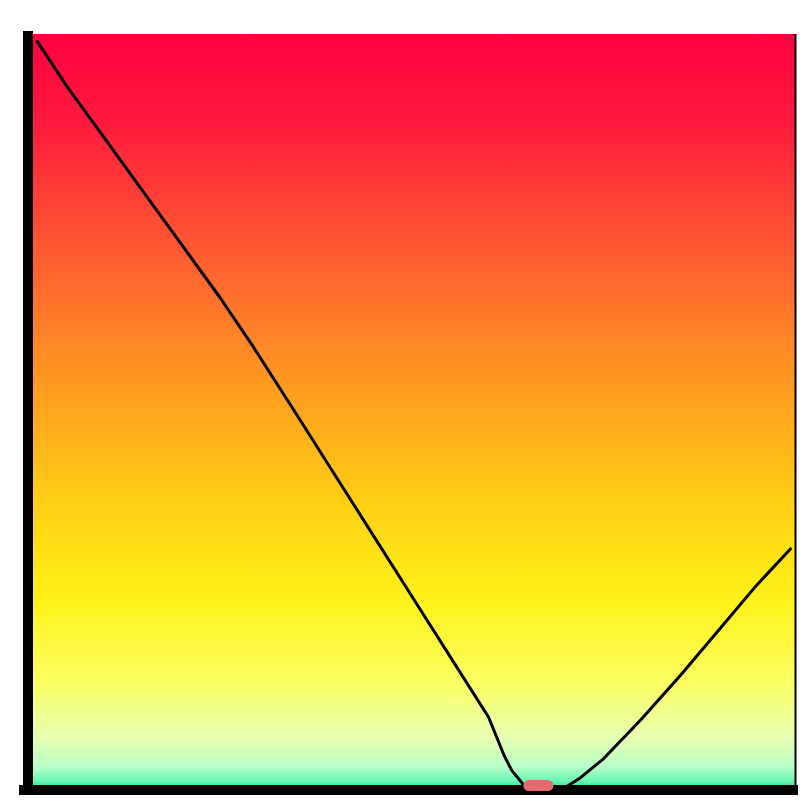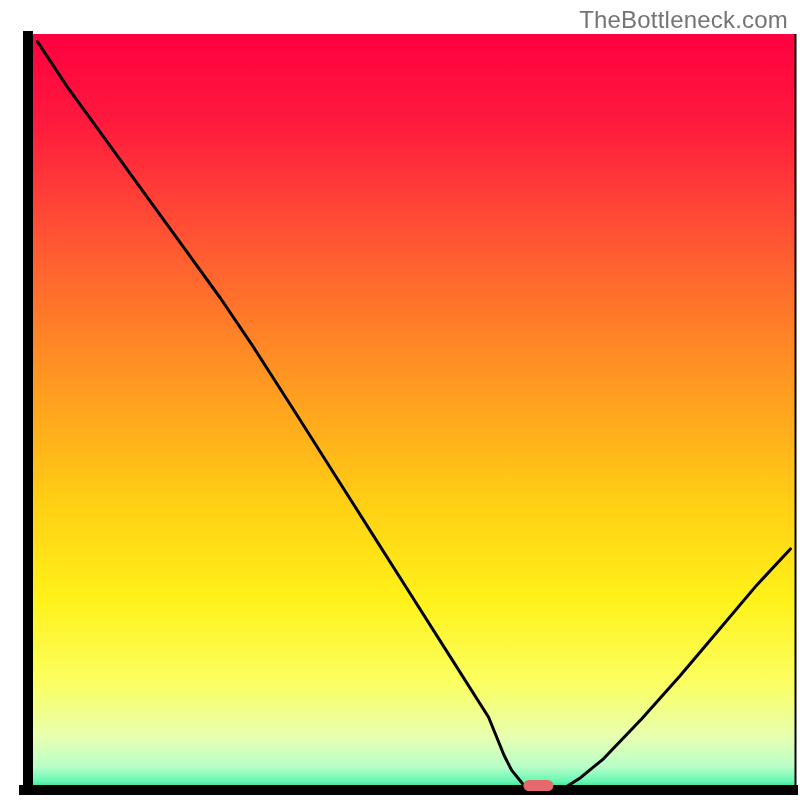--- a/index.html
+++ b/index.html
@@ -25,21 +25,20 @@
     letter-spacing: 0.2px;
   }
   svg {
     display: block;
   }
 </style>
 </head>
 <body>
 
 <div class="wrap">
-  <div class="watermark">TheBottleneck.com</div>
   <svg id="chart-svg" width="800" height="800">
     <defs>
       <linearGradient id="bg-grad" x1="0" y1="0" x2="0" y2="1">
           <stop offset="0.00%" stop-color="#ff0040"></stop>
           <stop offset="12.00%" stop-color="#ff1b3d"></stop>
           <stop offset="28.00%" stop-color="#ff5832"></stop>
           <stop offset="45.00%" stop-color="#ff9522"></stop>
           <stop offset="62.00%" stop-color="#ffcf14"></stop>
           <stop offset="75.00%" stop-color="#fff21a"></stop>
           <stop offset="86.00%" stop-color="#fbff62"></stop>

